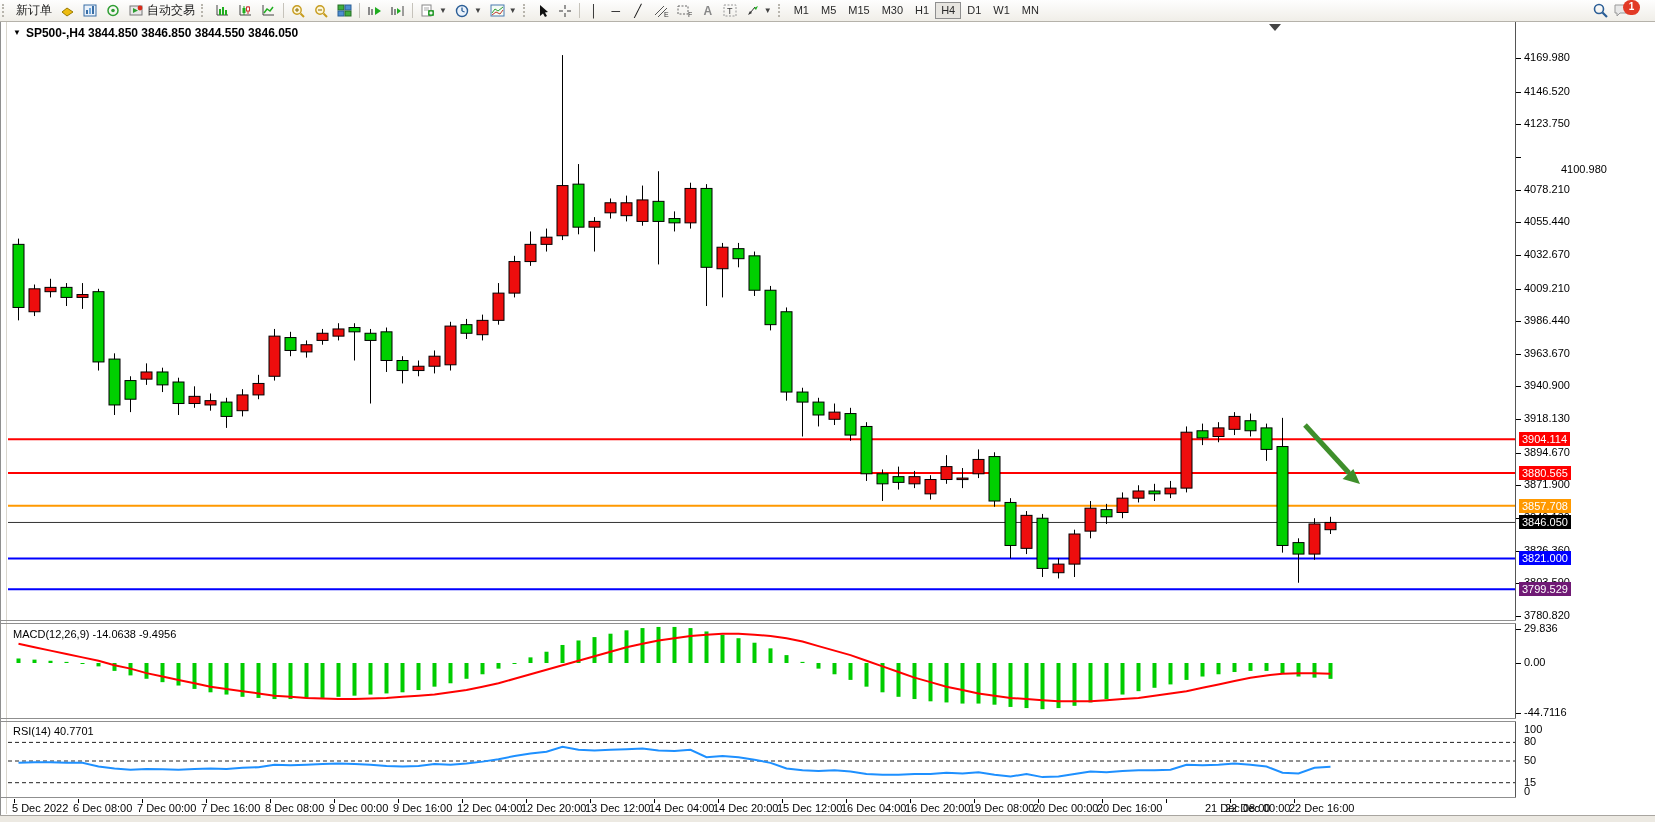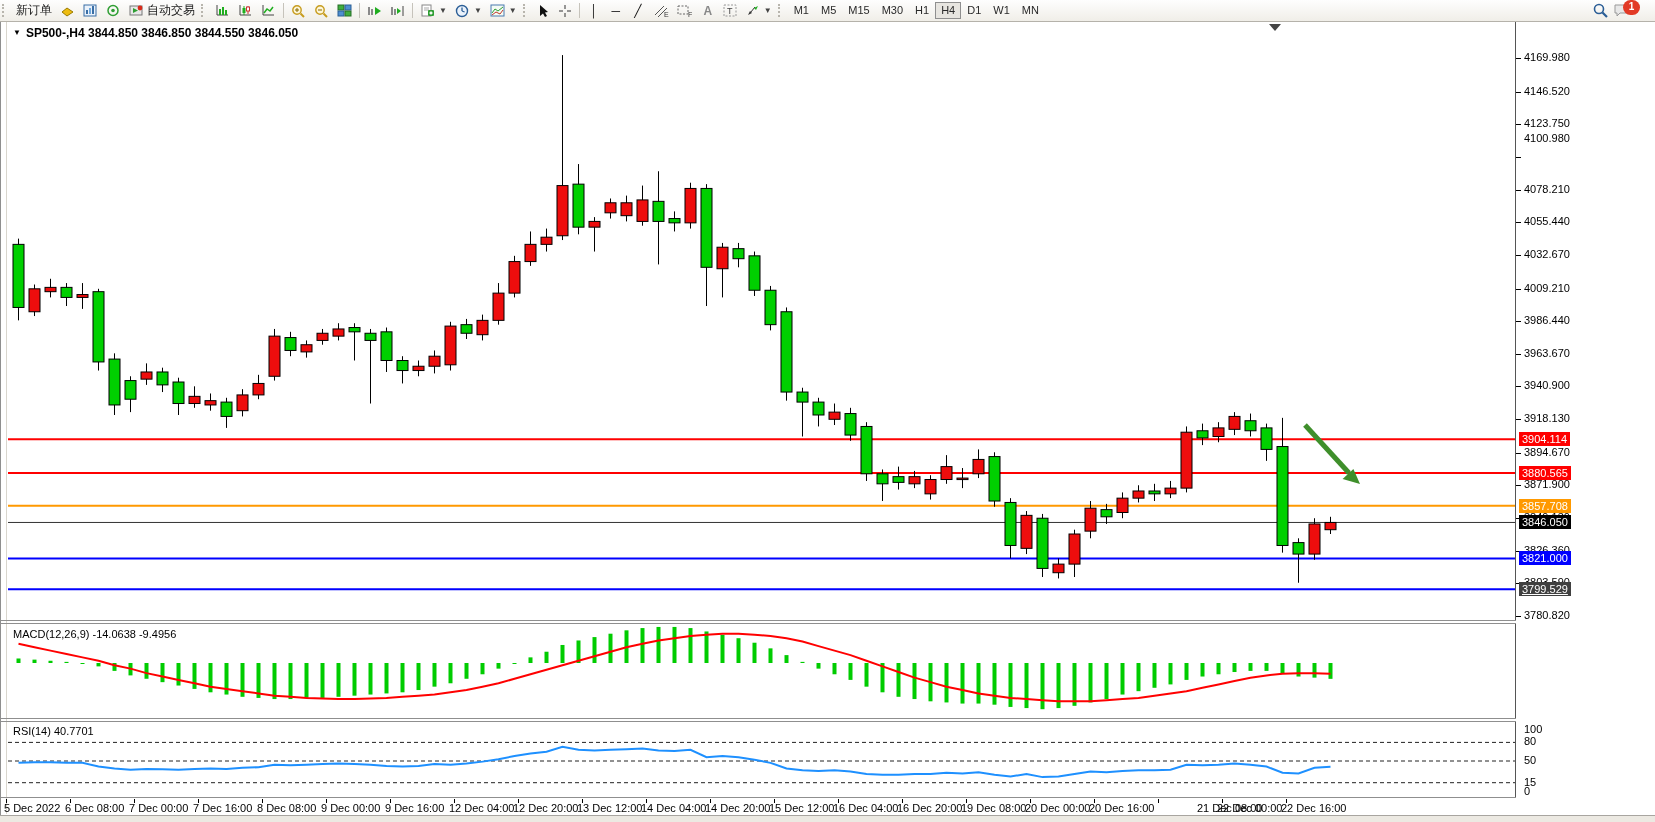--- a/index.html
+++ b/index.html
@@ -24,21 +24,21 @@
   .chart-title{position:absolute;left:13px;top:26px;font-size:12px;font-weight:bold;color:#000;z-index:5;display:flex;align-items:center;gap:5px;}
   .chart-title .tri{font-size:8px;position:relative;top:-1px;}
   .hsep{position:absolute;left:0;height:1px;background:#8f8f8f;width:1516px;}
   .price-axis{position:absolute;left:1516px;top:22px;width:139px;height:598px;font-size:11px;color:#000;}
   .macd-axis{position:absolute;left:1516px;top:624px;width:139px;height:94px;font-size:11px;color:#000;}
   .rsi-axis{position:absolute;left:1516px;top:722px;width:139px;height:75px;font-size:11px;color:#000;}
   .tick-dash{position:absolute;left:0;width:5px;height:1px;background:#000;}
   .tick-lab{position:absolute;left:8px;white-space:nowrap;}
   .line-tag{position:absolute;left:3px;color:#fff;height:14px;line-height:14px;padding:0 3px;white-space:nowrap;z-index:4;}
   .ind-label{position:absolute;font-size:11px;color:#000;z-index:5;}
-  .time-axis{position:absolute;left:4px;top:799px;width:1508px;height:15px;font-size:11px;color:#000;overflow:hidden;}
+  .time-axis{position:absolute;left:12px;top:799px;width:1508px;height:15px;font-size:11px;color:#000;overflow:hidden;}
   .time-lab{position:absolute;top:3px;white-space:nowrap;}
   .time-tick{position:absolute;top:0;width:1px;height:4px;background:#000;}
   .bottom-strip{position:absolute;left:0;top:815px;width:1655px;height:7px;background:#ece9e2;border-top:1px solid #a8a5a0;}
 </style>
 </head>
 <body>
 
 <div id="screen">
 
   <div class="toolbar">
@@ -433,21 +433,21 @@
       <line x1="1507.5" y1="0" x2="1507.5" y2="598" stroke="#555"></line>
     </svg>
   <div class="price-axis" id="price-axis">
       <div class="tick-dash" style="top: 35.9898px;"></div>
       <div class="tick-lab" style="top: 28.9898px;">4169.980</div>
       <div class="tick-dash" style="top: 69.6281px;"></div>
       <div class="tick-lab" style="top: 62.6281px;">4146.520</div>
       <div class="tick-dash" style="top: 102.277px;"></div>
       <div class="tick-lab" style="top: 95.277px;">4123.750</div>
       <div class="tick-dash" style="top: 134.926px;"></div>
-      <div class="tick-lab" style="top: 110px;">4100.980</div>
+      <div class="tick-lab" style="top: 141px; margin-left: 37px;">4100.980</div>
       <div class="tick-dash" style="top: 167.575px;"></div>
       <div class="tick-lab" style="top: 160.575px;">4078.210</div>
       <div class="tick-dash" style="top: 200.224px;"></div>
       <div class="tick-lab" style="top: 193.224px;">4055.440</div>
       <div class="tick-dash" style="top: 232.873px;"></div>
       <div class="tick-lab" style="top: 225.873px;">4032.670</div>
       <div class="tick-dash" style="top: 266.511px;"></div>
       <div class="tick-lab" style="top: 259.511px;">4009.210</div>
       <div class="tick-dash" style="top: 299.16px;"></div>
       <div class="tick-lab" style="top: 292.16px;">3986.440</div>
@@ -466,21 +466,21 @@
       <div class="tick-dash" style="top: 528.691px;"></div>
       <div class="tick-lab" style="top: 521.691px;">3826.360</div>
       <div class="tick-dash" style="top: 561.34px;"></div>
       <div class="tick-lab" style="top: 554.34px;">3803.590</div>
       <div class="tick-dash" style="top: 593.989px;"></div>
       <div class="tick-lab" style="top: 586.989px;">3780.820</div>
       <div class="line-tag" style="top: 410.203px; background: rgb(255, 0, 0);">3904.114</div>
       <div class="line-tag" style="top: 443.969px; background: rgb(255, 0, 0);">3880.565</div>
       <div class="line-tag" style="top: 476.743px; background: rgb(255, 153, 0);">3857.708</div>
       <div class="line-tag" style="top: 529.377px; background: rgb(0, 0, 255);">3821.000</div>
-      <div class="line-tag" style="top: 560.163px; background: #404040; text-decoration: underline;">3799.529</div>
+      <div class="line-tag" style="top: 560.163px; background: #701a75;">3799.529</div>
       <div class="line-tag" style="top: 493.459px; background: rgb(0, 0, 0);">3846.050</div>
     </div>
 
   <div class="hsep" style="top:620px;"></div>
   <div class="hsep" style="top:623px;"></div>
 
   <div class="ind-label" style="left:13px;top:628px;">MACD(12,26,9) -14.0638 -9.4956</div>
   <svg id="macd-pane" class="pane" style="top:624px;" width="1508" height="94">
       <rect x="8.5" y="34.49295774647887" width="4" height="4.507042253521128" fill="#00cc00"></rect>
       <rect x="24.5" y="35.61971830985915" width="4" height="3.3802816901408477" fill="#00cc00"></rect>
@@ -561,20 +561,28 @@
       <rect x="1224.5" y="39" width="4" height="9.014084507042256" fill="#00cc00"></rect>
       <rect x="1240.5" y="39" width="4" height="7.887323943661968" fill="#00cc00"></rect>
       <rect x="1256.5" y="39" width="4" height="7.887323943661968" fill="#00cc00"></rect>
       <rect x="1272.5" y="39" width="4" height="10.140845070422536" fill="#00cc00"></rect>
       <rect x="1288.5" y="39" width="4" height="13.521126760563384" fill="#00cc00"></rect>
       <rect x="1304.5" y="39" width="4" height="14.647887323943664" fill="#00cc00"></rect>
       <rect x="1320.5" y="39" width="4" height="15.842253521126764" fill="#00cc00"></rect>
       <polyline points="10.5,19.845070422535212 26.5,23.225352112676056 42.5,26.6056338028169 58.5,29.985915492957744 74.5,33.36619718309859 90.5,36.74647887323944 106.5,41.25352112676056 122.5,44.63380281690141 138.5,49.140845070422536 154.5,52.521126760563384 170.5,55.901408450704224 186.5,59.28169014084507 202.5,62.66197183098592 218.5,64.91549295774648 234.5,67.16901408450704 250.5,69.42253521126761 266.5,71.67605633802816 282.5,72.80281690140845 298.5,73.92957746478874 314.5,74.49295774647888 330.5,75.05633802816902 346.5,75.05633802816902 362.5,74.49295774647888 378.5,73.92957746478874 394.5,72.80281690140845 410.5,71.67605633802816 426.5,70.54929577464789 442.5,68.29577464788733 458.5,66.04225352112677 474.5,62.66197183098592 490.5,59.28169014084507 506.5,54.774647887323944 522.5,50.267605633802816 538.5,45.76056338028169 554.5,41.25352112676056 570.5,36.74647887323944 586.5,32.23943661971831 602.5,27.732394366197184 618.5,23.225352112676056 634.5,19.845070422535212 650.5,16.464788732394364 666.5,14.2112676056338 682.5,11.957746478873236 698.5,10.830985915492956 714.5,9.704225352112676 730.5,9.704225352112676 746.5,10.830985915492956 762.5,11.957746478873236 778.5,14.2112676056338 794.5,17.591549295774648 810.5,22.098591549295772 826.5,26.6056338028169 842.5,31.112676056338028 858.5,36.74647887323944 874.5,42.38028169014085 890.5,48.014084507042256 906.5,53.647887323943664 922.5,58.154929577464785 938.5,62.66197183098592 954.5,66.04225352112677 970.5,69.42253521126761 986.5,71.67605633802816 1002.5,73.92957746478874 1018.5,75.05633802816902 1034.5,76.1830985915493 1050.5,77.30985915492957 1066.5,77.30985915492957 1082.5,77.30985915492957 1098.5,76.1830985915493 1114.5,75.05633802816902 1130.5,73.92957746478874 1146.5,71.67605633802816 1162.5,69.42253521126761 1178.5,67.16901408450704 1194.5,63.7887323943662 1210.5,60.40845070422535 1226.5,57.02816901408451 1242.5,53.647887323943664 1258.5,51.3943661971831 1274.5,49.70422535211267 1290.5,49.140845070422536 1306.5,49.140845070422536 1322.5,49.70422535211267" fill="none" stroke="#ff0000" stroke-width="2"></polyline>
       <line x1="1507.5" y1="0" x2="1507.5" y2="94" stroke="#555"></line>
     </svg>
+  <div class="macd-axis" id="macd-axis">
+      <div class="tick-dash" style="top: 5.38197px;"></div>
+      <div class="tick-lab" style="top: -1.61803px;">29.836</div>
+      <div class="tick-dash" style="top: 39px;"></div>
+      <div class="tick-lab" style="top: 32px;">0.00</div>
+      <div class="tick-dash" style="top: 89.3793px;"></div>
+      <div class="tick-lab" style="top: 82.3793px;">-44.7116</div>
+    </div>
 
   <div class="hsep" style="top:718px;"></div>
   <div class="hsep" style="top:721px;"></div>
 
   <div class="ind-label" style="left:13px;top:725px;">RSI(14) 40.7701</div>
   <svg id="rsi-pane" class="pane" style="top:722px;" width="1508" height="75">
       <line x1="0" y1="20.4" x2="1508" y2="20.4" stroke="#222" stroke-width="1" stroke-dasharray="4 3"></line>
       <line x1="0" y1="39" x2="1508" y2="39" stroke="#222" stroke-width="1" stroke-dasharray="4 3"></line>
       <line x1="0" y1="60.7" x2="1508" y2="60.7" stroke="#222" stroke-width="1" stroke-dasharray="4 3"></line>
       <polyline points="10.5,40.86 26.5,40.24 42.5,40.24 58.5,40.86 74.5,40.86 90.5,44.58 106.5,46.44 122.5,47.68 138.5,47.06 154.5,47.37 170.5,47.68 186.5,47.06 202.5,46.44 218.5,47.06 234.5,45.82 250.5,45.2 266.5,42.72 282.5,43.339999999999996 298.5,42.72 314.5,42.1 330.5,41.48 346.5,42.1 362.5,42.72 378.5,43.96 394.5,44.58 410.5,43.96 426.5,42.1 442.5,42.72 458.5,41.48 474.5,39.620000000000005 490.5,37.14 506.5,34.04 522.5,31.56 538.5,29.7 554.5,24.74 570.5,27.84 586.5,28.46 602.5,27.84 618.5,27.22 634.5,26.6 650.5,28.46 666.5,29.08 682.5,27.84 698.5,35.28 714.5,34.04 730.5,35.28 746.5,37.76 762.5,40.86 778.5,46.44 794.5,48.3 810.5,48.92 826.5,48.3 842.5,49.54 858.5,52.02 874.5,52.64 890.5,52.64 906.5,52.02 922.5,52.02 938.5,50.78 954.5,51.4 970.5,50.16 986.5,52.64 1002.5,54.5 1018.5,52.02 1034.5,55.12 1050.5,54.5 1066.5,52.02 1082.5,49.54 1098.5,50.16 1114.5,48.92 1130.5,48.3 1146.5,48.3 1162.5,47.68 1178.5,42.72 1194.5,43.339999999999996 1210.5,42.72 1226.5,41.48 1242.5,42.72 1258.5,44.58 1274.5,50.78 1290.5,51.4 1306.5,45.82 1322.5,44.7226" fill="none" stroke="#1e90ff" stroke-width="2"></polyline>

